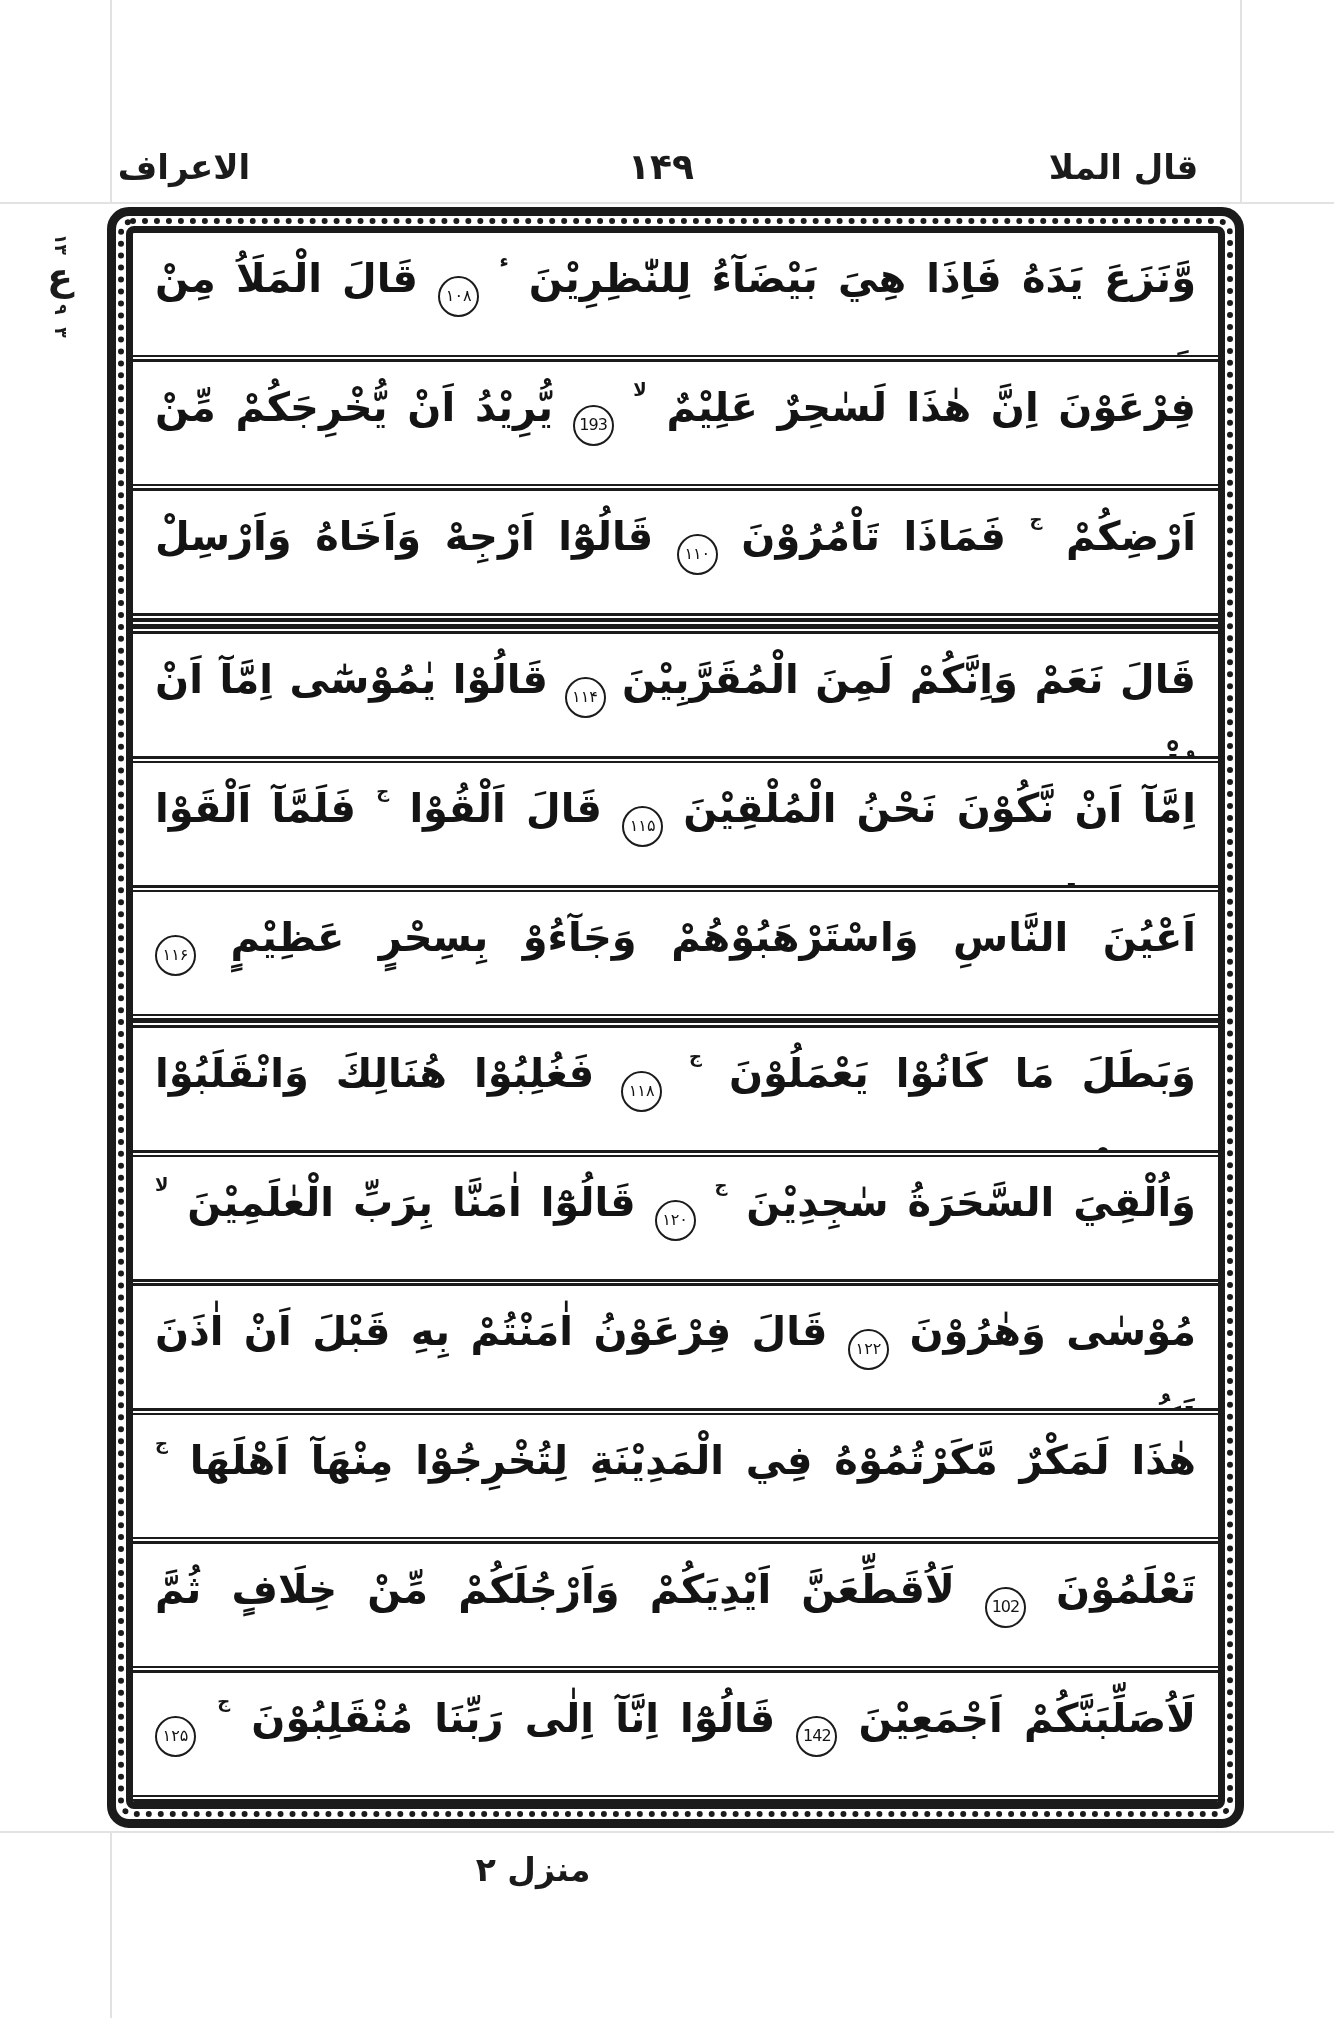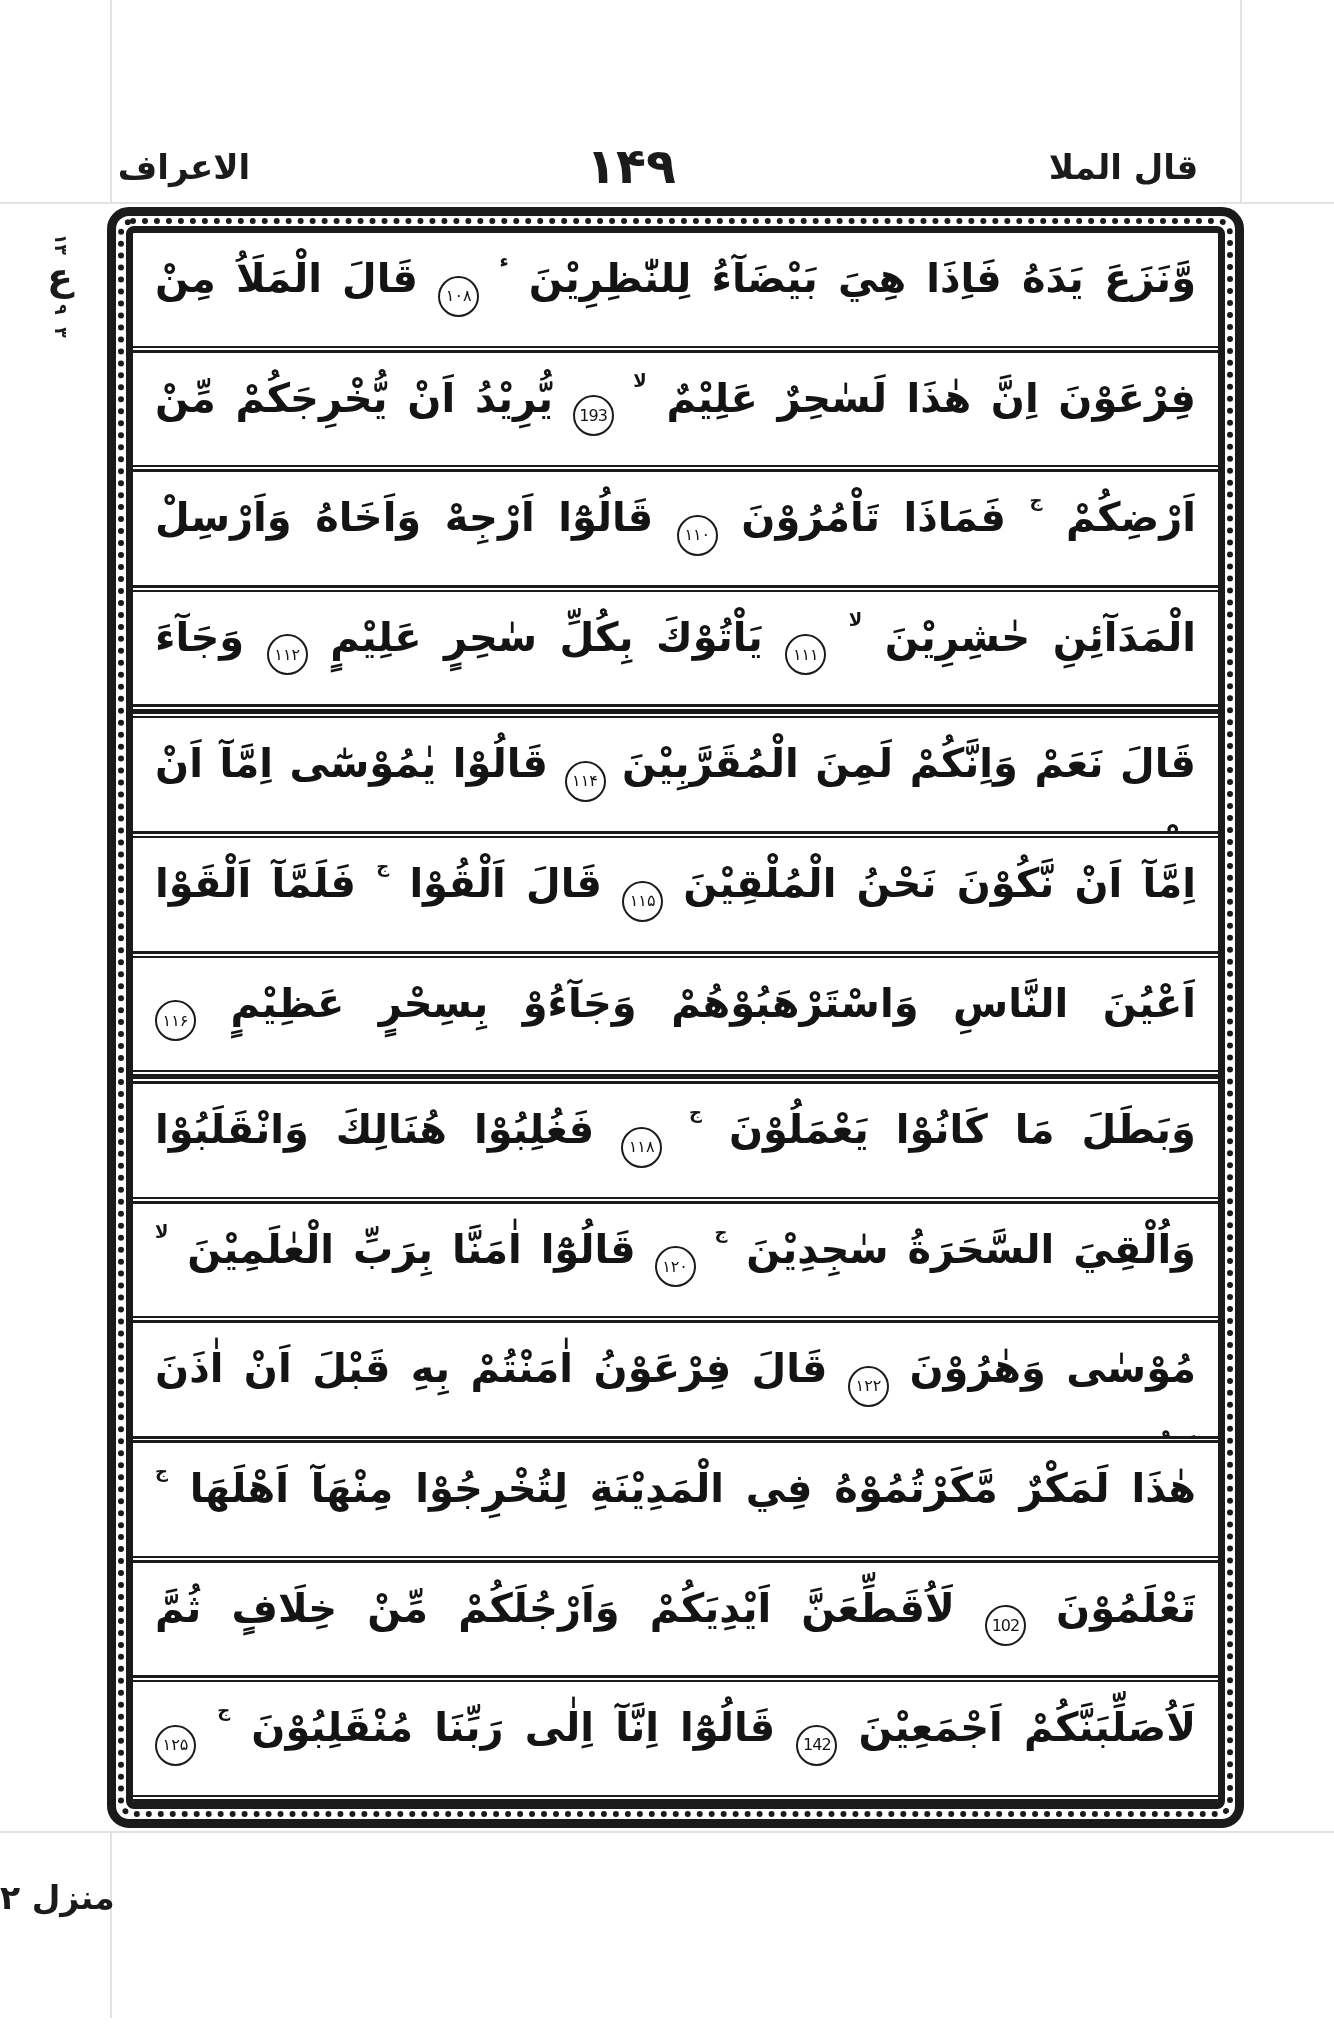--- a/index.html
+++ b/index.html
@@ -6,21 +6,21 @@
   .page{
     position:relative;width:1334px;height:2039px;background:#ffffff;
     font-family:"DejaVu Sans",sans-serif;color:#1b1b1b;overflow:hidden;
   }
   *{box-sizing:border-box;}
   
   .fold{position:absolute;background:#e2e2e2;}
   
   .hdr{position:absolute;top:138px;height:58px;line-height:58px;font-weight:bold;text-align:center;}
   .hdr-surah{left:104px;width:160px;font-size:34px;}
-  .hdr-page{left:546px;width:170px;font-size:49px;letter-spacing:2px;}
+  .hdr-page{left:576px;width:170px;font-size:36px;letter-spacing:2px;}
   .hdr-juz{left:1036px;width:175px;font-size:34px;}
   
   .ruku{position:absolute;left:36px;top:233px;width:48px;display:flex;flex-direction:column;
         align-items:center;font-weight:bold;line-height:1;}
   .ruku .num{font-size:17px;transform:rotate(90deg);margin:3px 0;}
   .ruku .ain{font-size:38px;margin:2px 0;}
   
   .frame{
     position:absolute;left:107px;top:207px;width:1137px;height:1621px;
     border:9px solid #1b1b1b;border-radius:22px;padding:2px;background:#fff;
@@ -45,22 +45,22 @@
     display:inline-flex;justify-content:center;align-items:center;
     width:41px;height:41px;border:2.5px solid #1b1b1b;border-radius:50%;
     font-size:16px;font-weight:normal;vertical-align:-9px;line-height:1;letter-spacing:-1px;
   }
   .seg-waqf{
     display:inline-block;font-size:18px;font-weight:bold;
     transform:translateY(-25px);line-height:1;
   }
   
   .manzil{
-    position:absolute;top:1842px;left:0;width:1066px;text-align:left;
-    font-size:33px;font-weight:bold;line-height:56px;margin-top:28px;
+    position:absolute;top:1842px;left:0;width:1066px;text-align:center;
+    font-size:33px;font-weight:bold;line-height:56px;
   }
 </style>
 </head>
 <body>
 
 <div class="page">
 
   <div class="fold" style="left:0;top:202px;width:1334px;height:2px;"></div>
   <div class="fold" style="left:0;top:1831px;width:1334px;height:2px;"></div>
   <div class="fold" style="left:110px;top:0;width:2px;height:202px;"></div>
@@ -80,21 +80,20 @@
 
   <div class="frame">
     <div class="beads">
       <div class="inner">
           <div class="qline" dir="rtl"><span class="seg-text">وَّنَزَعَ يَدَهُ فَاِذَا هِيَ بَيْضَآءُ لِلنّٰظِرِيْنَ</span> <span class="seg-waqf">ء</span> <span class="seg-ayah">۱۰۸</span> <span class="seg-text">قَالَ الْمَلَاُ مِنْ قَوْمِ</span> </div>
           <div class="divider"></div>
           <div class="qline" dir="rtl"><span class="seg-text">فِرْعَوْنَ اِنَّ هٰذَا لَسٰحِرٌ عَلِيْمٌ</span> <span class="seg-waqf">لا</span> <span class="seg-ayah">193</span> <span class="seg-text">يُّرِيْدُ اَنْ يُّخْرِجَكُمْ مِّنْ</span> </div>
           <div class="divider"></div>
           <div class="qline" dir="rtl"><span class="seg-text">اَرْضِكُمْ</span> <span class="seg-waqf">ج</span> <span class="seg-text">فَمَاذَا تَاْمُرُوْنَ</span> <span class="seg-ayah">۱۱۰</span> <span class="seg-text">قَالُوْٓا اَرْجِهْ وَاَخَاهُ وَاَرْسِلْ فِي</span> </div>
           <div class="divider"></div>
-          <div class="qline" dir="rtl"><span class="seg-text">الْمَدَآئِنِ حٰشِرِيْنَ</span> <span class="seg-waqf">لا</span> <span class="seg-ayah">۱۱۱</span> <span class="seg-text">يَاْتُوْكَ بِكُلِّ سٰحِرٍ عَلِيْمٍ</span> <span class="seg-ayah">۱۱۲</span> <span class="seg-text">وَجَآءَ</span> </div>
           <div class="divider"></div>
           <div class="divider"></div>
           <div class="qline" dir="rtl"><span class="seg-text">قَالَ نَعَمْ وَاِنَّكُمْ لَمِنَ الْمُقَرَّبِيْنَ</span> <span class="seg-ayah">۱۱۴</span> <span class="seg-text">قَالُوْا يٰمُوْسٰٓى اِمَّآ اَنْ تُلْقِيَ وَ</span> </div>
           <div class="divider"></div>
           <div class="qline" dir="rtl"><span class="seg-text">اِمَّآ اَنْ نَّكُوْنَ نَحْنُ الْمُلْقِيْنَ</span> <span class="seg-ayah">۱۱۵</span> <span class="seg-text">قَالَ اَلْقُوْا</span> <span class="seg-waqf">ج</span> <span class="seg-text">فَلَمَّآ اَلْقَوْا سَحَرُوْٓا</span> </div>
           <div class="divider"></div>
           <div class="qline" dir="rtl"><span class="seg-text">اَعْيُنَ النَّاسِ وَاسْتَرْهَبُوْهُمْ وَجَآءُوْ بِسِحْرٍ عَظِيْمٍ</span> <span class="seg-ayah">۱۱۶</span>  </div>
           <div class="divider"></div>
           <div class="divider"></div>
           <div class="qline" dir="rtl"><span class="seg-text">وَبَطَلَ مَا كَانُوْا يَعْمَلُوْنَ</span> <span class="seg-waqf">ج</span> <span class="seg-ayah">۱۱۸</span> <span class="seg-text">فَغُلِبُوْا هُنَالِكَ وَانْقَلَبُوْا صٰغِرِيْنَ</span>   </div>

